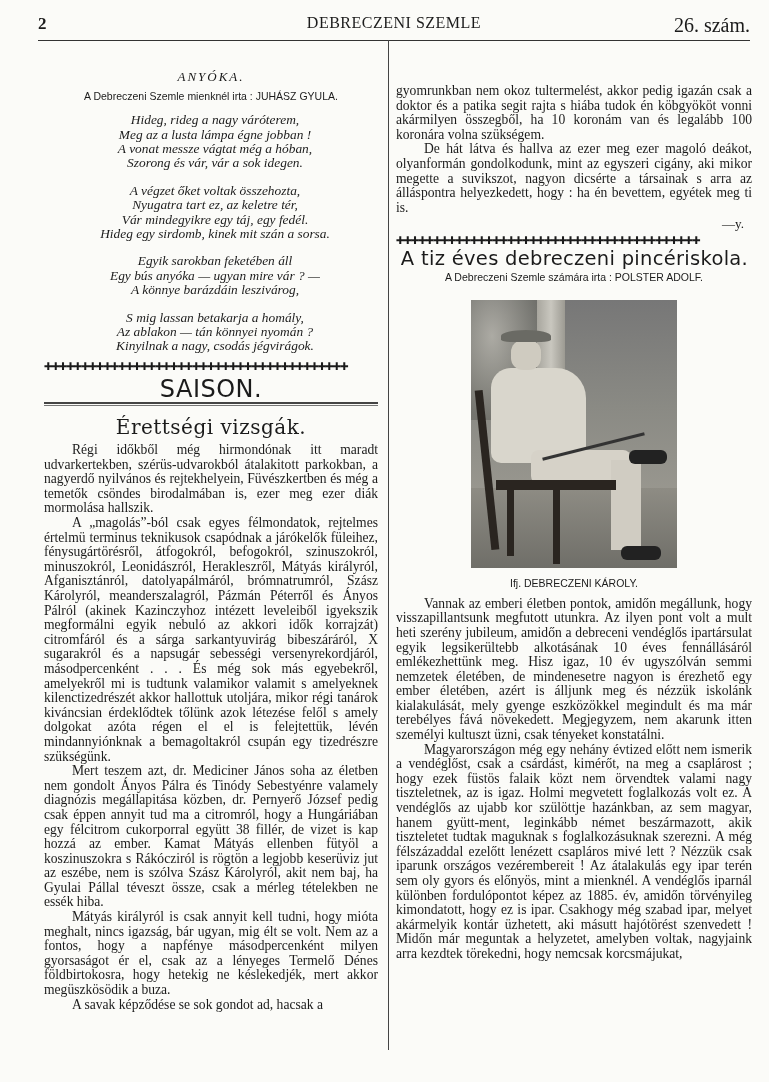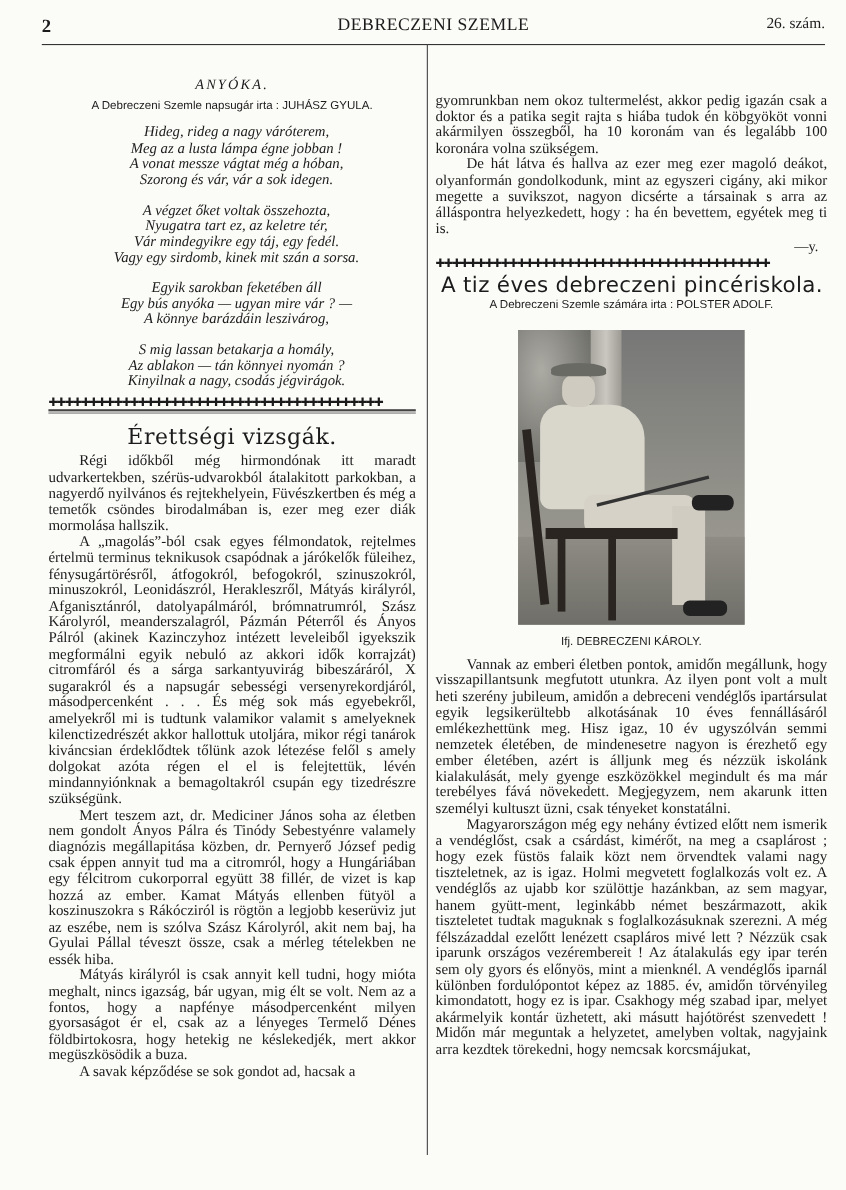--- a/index.html
+++ b/index.html
@@ -1,21 +1,21 @@
 <!DOCTYPE html>
 <html><head>
 <meta charset="utf-8">
 <style>
   html, body { margin: 0; padding: 0; background: #fbfbf8; }
   body { width: 769px; height: 1082px; position: relative; overflow: hidden; color: #1b1b1b;
     font-family: "DejaVu Serif", "Liberation Serif", serif; }
   .header { position: absolute; left: 38px; top: 14px; width: 712px; height: 22px; }
   .header .pageno { position: absolute; left: 0; top: 0; font-size: 17px; font-weight: bold; font-family: "Liberation Serif", serif; }
   .header .title { position: absolute; left: 0; right: 0; top: 0; text-align: center; font-size: 16px; letter-spacing: 0.5px; font-family: "Liberation Serif", serif; }
-  .header .issue { position: absolute; right: 0; top: 0; font-size: 14px; font-family: "Liberation Serif", serif; }
+  .header .issue { position: absolute; right: 0; top: 0; font-size: 20px; font-family: "Liberation Serif", serif; }
   .header-rule { position: absolute; left: 38px; top: 40px; width: 712px; height: 1px; background: #333; }
   .col-rule { position: absolute; left: 388px; top: 40px; width: 1px; height: 1010px; background: #444; }
 
   .col { position: absolute; top: 48px; font-family: "Liberation Serif", serif; font-size: 13.6px; line-height: 14.6px; }
   .col-left { left: 44px; width: 334px; }
   .col-right { left: 396px; width: 356px; }
 
   .poem-title { text-align: center; font-style: italic; font-size: 13px; letter-spacing: 2px; margin: 22px 0 4px 0; }
   .byline { font-family: "Liberation Sans", sans-serif; font-size: 10.5px; text-align: center; margin: 0 0 10px 0; }
   .stanza { font-style: italic; margin: 0 0 13px 8px; font-size: 13.4px; line-height: 14.4px; text-align: center; }
@@ -55,46 +55,47 @@
 <div class="header">
   <span class="pageno">2</span>
   <span class="title">DEBRECZENI SZEMLE</span>
   <span class="issue">26. szám.</span>
 </div>
 <div class="header-rule"></div>
 <div class="col-rule"></div>
 
 <div class="col col-left">
   <div class="poem-title">ANYÓKA.</div>
-  <div class="byline">A Debreczeni Szemle napsugár irta : JUHÁSZ GYULA.</div>
+  <div class="byline">A Debreczeni Szemle mienknél irta : JUHÁSZ GYULA.</div>
   <div>
     <div class="stanza">
       <div>Hideg, rideg a nagy váróterem,</div>
       <div>Meg az a lusta lámpa égne jobban !</div>
       <div>A vonat messze vágtat még a hóban,</div>
       <div>Szorong és vár, vár a sok idegen.</div>
     </div>
     <div class="stanza">
       <div>A végzet őket voltak összehozta,</div>
       <div>Nyugatra tart ez, az keletre tér,</div>
       <div>Vár mindegyikre egy táj, egy fedél.</div>
-      <div>Vagy egy sirdomb, kinek mit szán a sorsa.</div>
+      <div>Hideg egy sirdomb, kinek mit szán a sorsa.</div>
     </div>
     <div class="stanza">
       <div>Egyik sarokban feketében áll</div>
       <div>Egy bús anyóka — ugyan mire vár ? —</div>
       <div>A könnye barázdáin leszivárog,</div>
     </div>
     <div class="stanza" style="margin-bottom:6px">
       <div>S mig lassan betakarja a homály,</div>
       <div>Az ablakon — tán könnyei nyomán ?</div>
       <div>Kinyilnak a nagy, csodás jégvirágok.</div>
     </div>
   </div>
   <div class="ornament">✚✚✚✚✚✚✚✚✚✚✚✚✚✚✚✚✚✚✚✚✚✚✚✚✚✚✚✚✚✚✚✚✚✚✚✚✚✚✚✚✚</div>
+  <div class="section-head">SAISON.</div>
   <div class="double-rule"></div>
   <div class="sub-head">Érettségi vizsgák.</div>
   <p class="para">Régi időkből még hirmondónak itt maradt udvarkertekben, szérüs-udvarokból átalakitott parkokban, a nagyerdő nyilvános és rejtekhelyein, Füvészkertben és még a temetők csöndes birodalmában is, ezer meg ezer diák mormolása hallszik.</p>
   <p class="para">A „magolás”-ból csak egyes félmondatok, rejtelmes értelmü terminus teknikusok csapódnak a járókelők füleihez, fénysugártörésről, átfogokról, befogokról, szinuszokról, minuszokról, Leonidászról, Herakleszről, Mátyás királyról, Afganisztánról, datolyapálmáról, brómnatrumról, Szász Károlyról, meanderszalagról, Pázmán Péterről és Ányos Pálról (akinek Kazinczyhoz intézett leveleiből igyekszik megformálni egyik nebuló az akkori idők korrajzát) citromfáról és a sárga sarkantyuvirág bibeszáráról, X sugarakról és a napsugár sebességi versenyrekordjáról, másodpercenként . . . És még sok más egyebekről, amelyekről mi is tudtunk valamikor valamit s amelyeknek kilenctizedrészét akkor hallottuk utoljára, mikor régi tanárok kiváncsian érdeklődtek tőlünk azok létezése felől s amely dolgokat azóta régen el el is felejtettük, lévén mindannyiónknak a bemagoltakról csupán egy tizedrészre szükségünk.</p>
   <p class="para">Mert teszem azt, dr. Mediciner János soha az életben nem gondolt Ányos Pálra és Tinódy Sebestyénre valamely diagnózis megállapitása közben, dr. Pernyerő József pedig csak éppen annyit tud ma a citromról, hogy a Hungáriában egy félcitrom cukorporral együtt 38 fillér, de vizet is kap hozzá az ember. Kamat Mátyás ellenben fütyöl a koszinuszokra s Rákócziról is rögtön a legjobb keserüviz jut az eszébe, nem is szólva Szász Károlyról, akit nem baj, ha Gyulai Pállal téveszt össze, csak a mérleg tételekben ne essék hiba.</p>
   <p class="para">Mátyás királyról is csak annyit kell tudni, hogy mióta meghalt, nincs igazság, bár ugyan, mig élt se volt. Nem az a fontos, hogy a napfénye másodpercenként milyen gyorsaságot ér el, csak az a lényeges Termelő Dénes földbirtokosra, hogy hetekig ne késlekedjék, mert akkor megüszkösödik a buza.</p>
   <p class="para">A savak képződése se sok gondot ad, hacsak a</p>
 </div>
 
 <div class="col col-right" style="top:44px">

